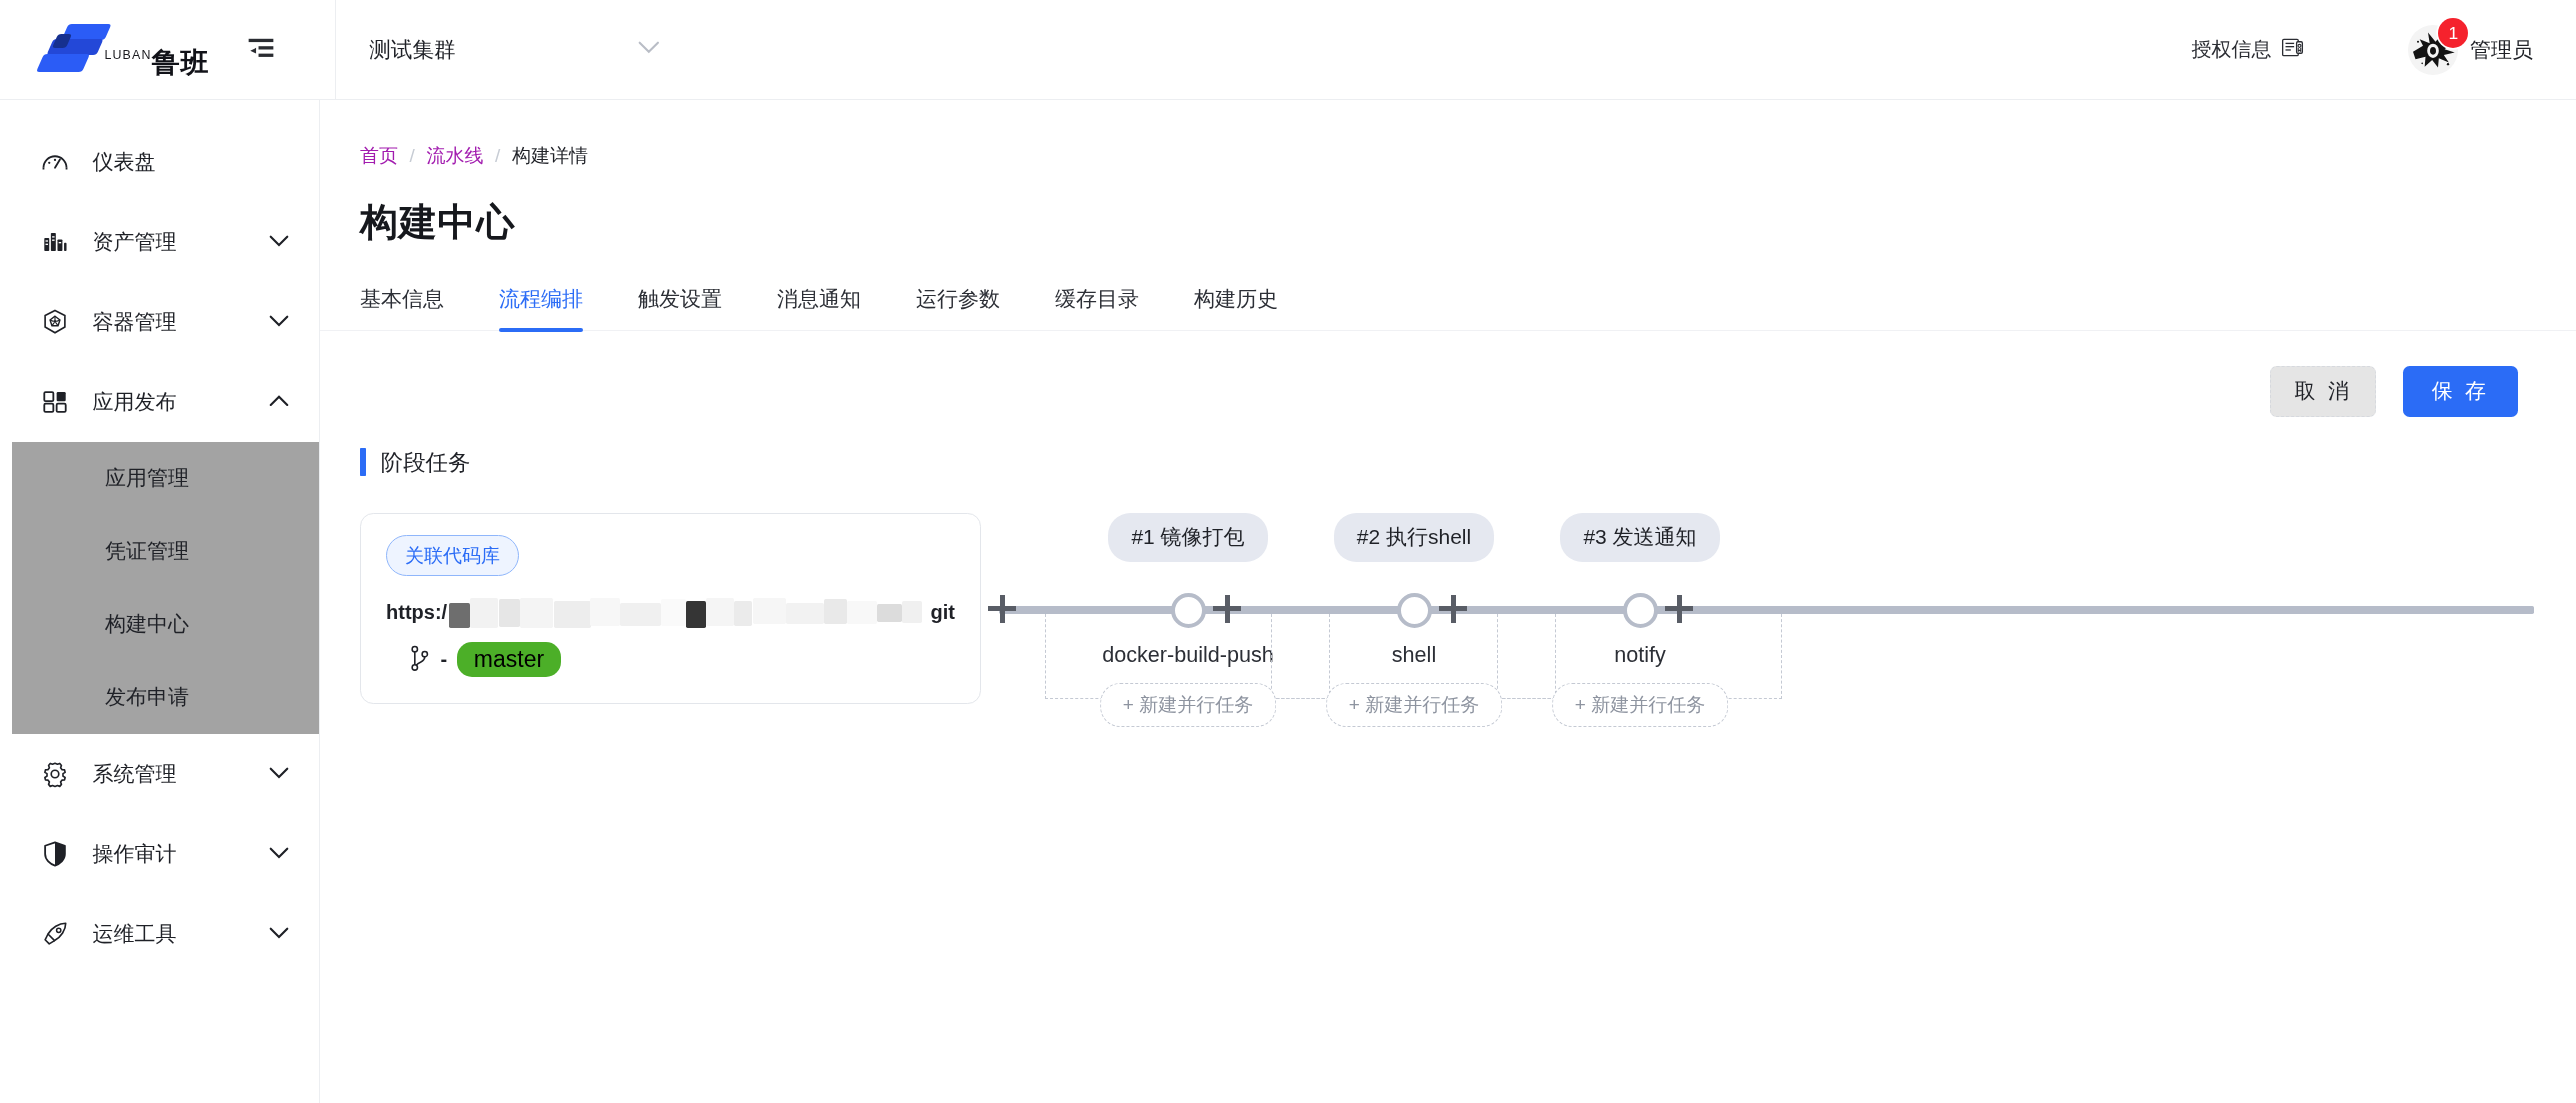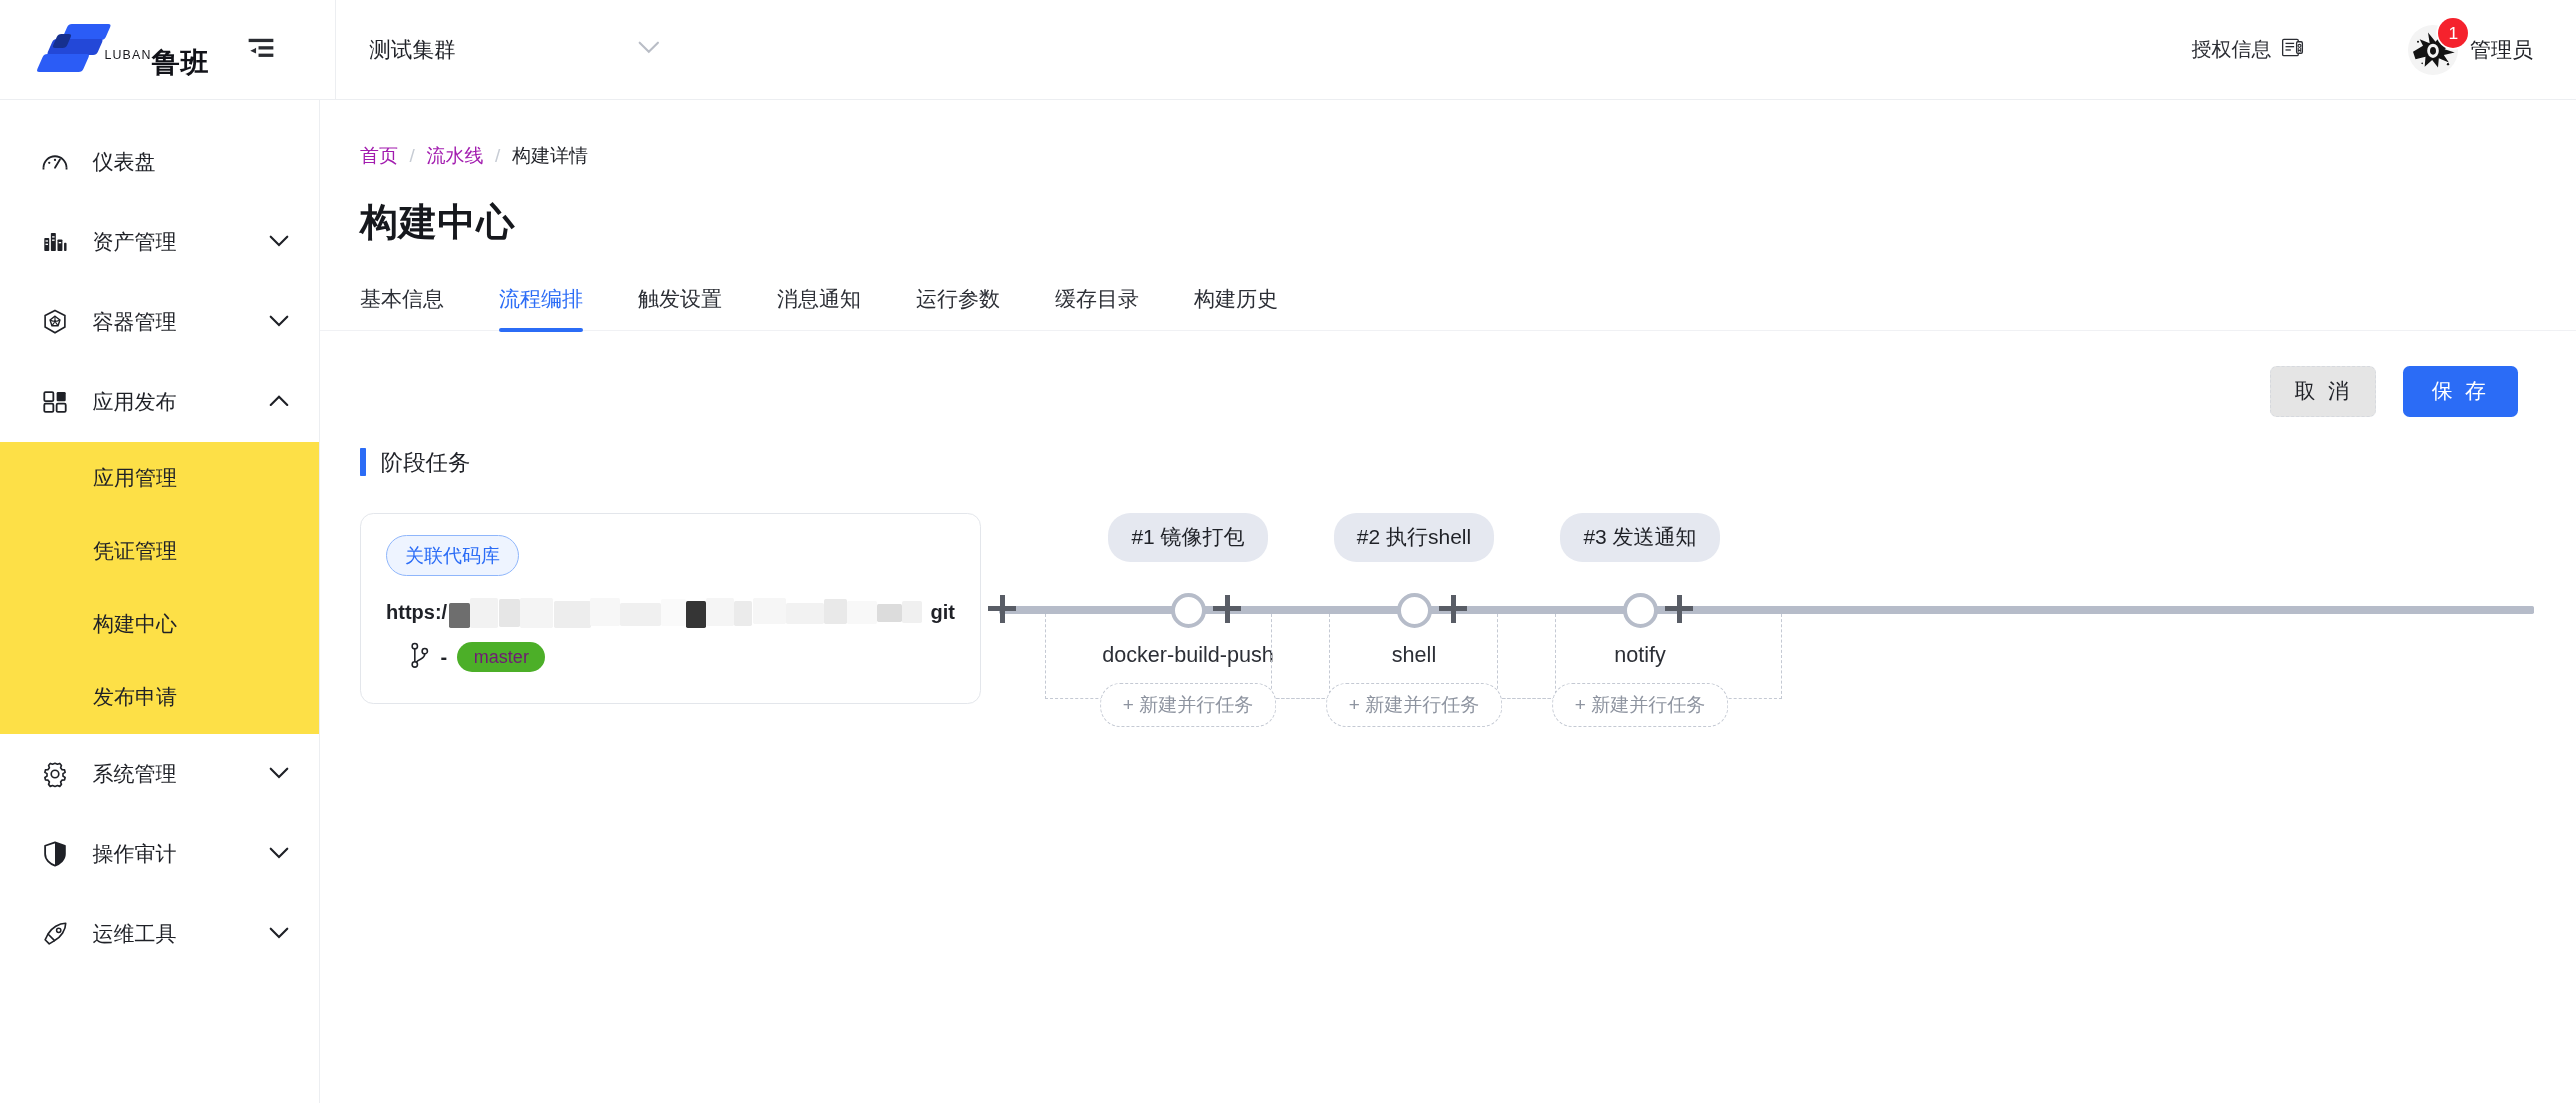--- a/index.html
+++ b/index.html
@@ -90,21 +90,21 @@
     padding-left: 38px; padding-right: 30px;
     cursor: pointer; position: relative;
   }
   .nav-ico {
     width: 33px; height: 33px; flex: 0 0 33px;
     display: flex; align-items: center; justify-content: center;
     margin-right: 21.6px;
   }
   .nav-label { font-size: 21px; color: #1f2127; }
   .nav-arrow { margin-left: auto; display: flex; align-items: center; }
-  .submenu { background: #fde047; }
+  .submenu { background: #a3a3a3; margin-left: 12px; }
   .sub-item {
     height: 73px; display: flex; align-items: center;
     padding-left: 93px; cursor: pointer;
   }
   .sub-label { font-size: 21px; color: #1f2127; }
 
   
   .main {
     position: absolute; top: 100px; left: 320px;
     width: 2256px; height: 1004px;
@@ -188,21 +188,21 @@
     position: relative; height: 30px; flex: 1; margin: 0 1.7px;
     overflow: hidden;
   }
   .repo-url-mask .mz {
     position: absolute; top: 1.7px; border-radius: 1.7px;
   }
   .repo-url-post { font-size: 20px; color: #1f2127; font-weight: 600; }
   .repo-branch-row { display: flex; align-items: center; gap: 10px; margin-top: 13.3px; padding-left: 23px; }
   .branch-dash { font-size: 20px; color: #1f2127; font-weight: 700; }
   .branch-pill {
-    background: #4caf28; color: #701a75; font-size: 18px;
+    background: #4caf28; color: #000000; font-size: 23px;
     padding: 5.8px 16.6px; border-radius: 15px; line-height: 1;
   }
 
   
   .timeline {
     position: absolute; left: 639px; top: 93px;
     width: 1535px; height: 8.3px; background: #b6bcc9;
     border-radius: 1.7px;
   }
   .plus {

